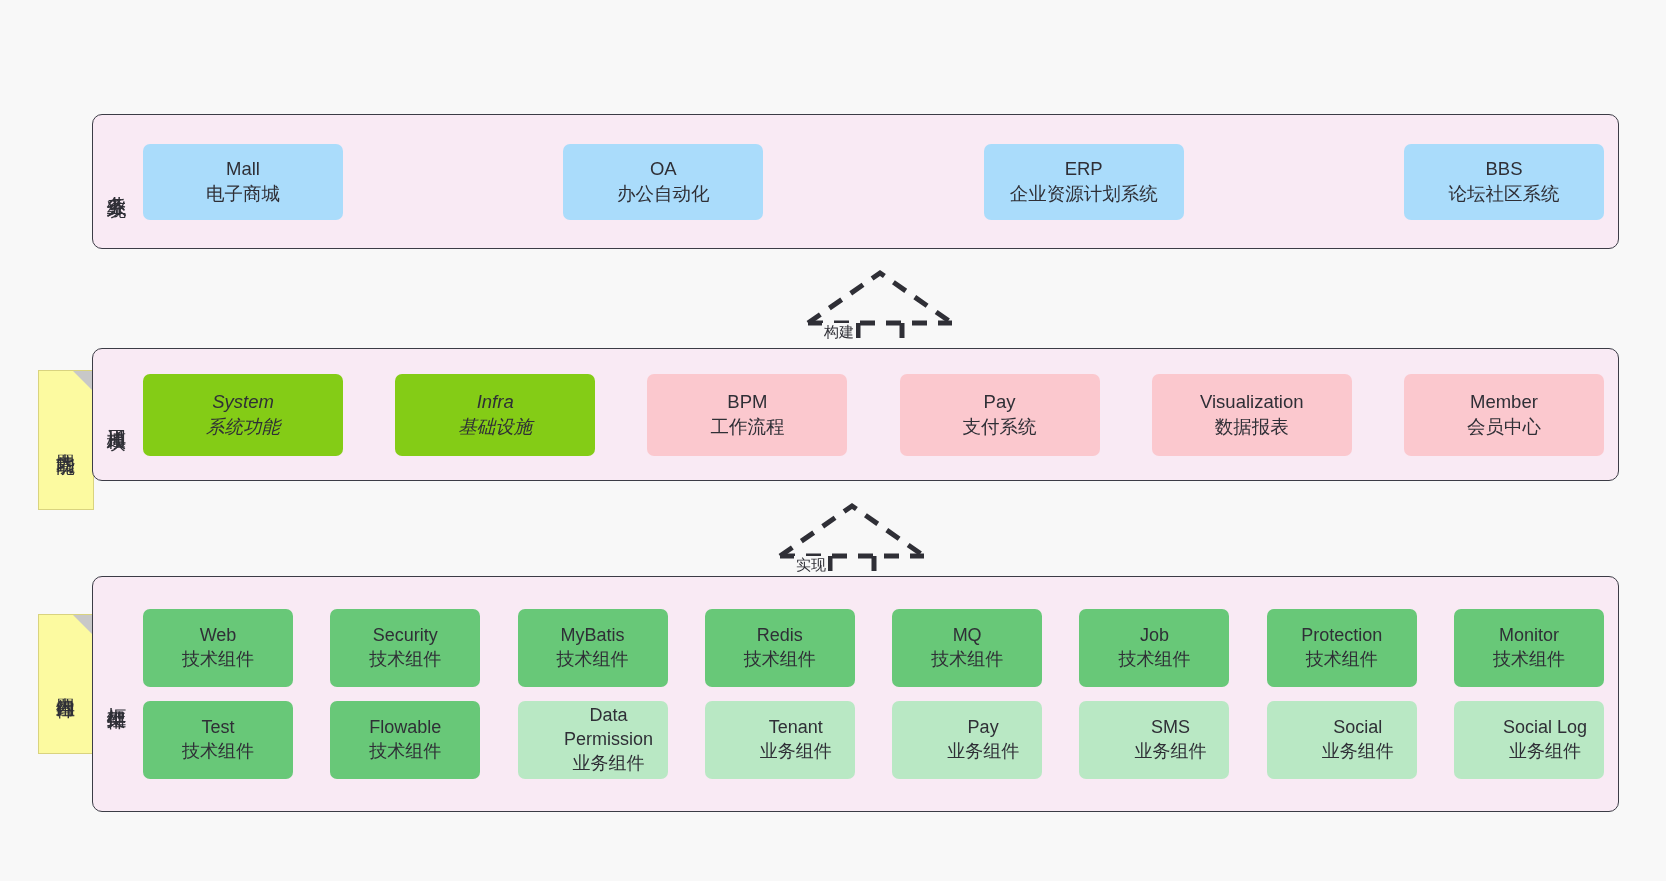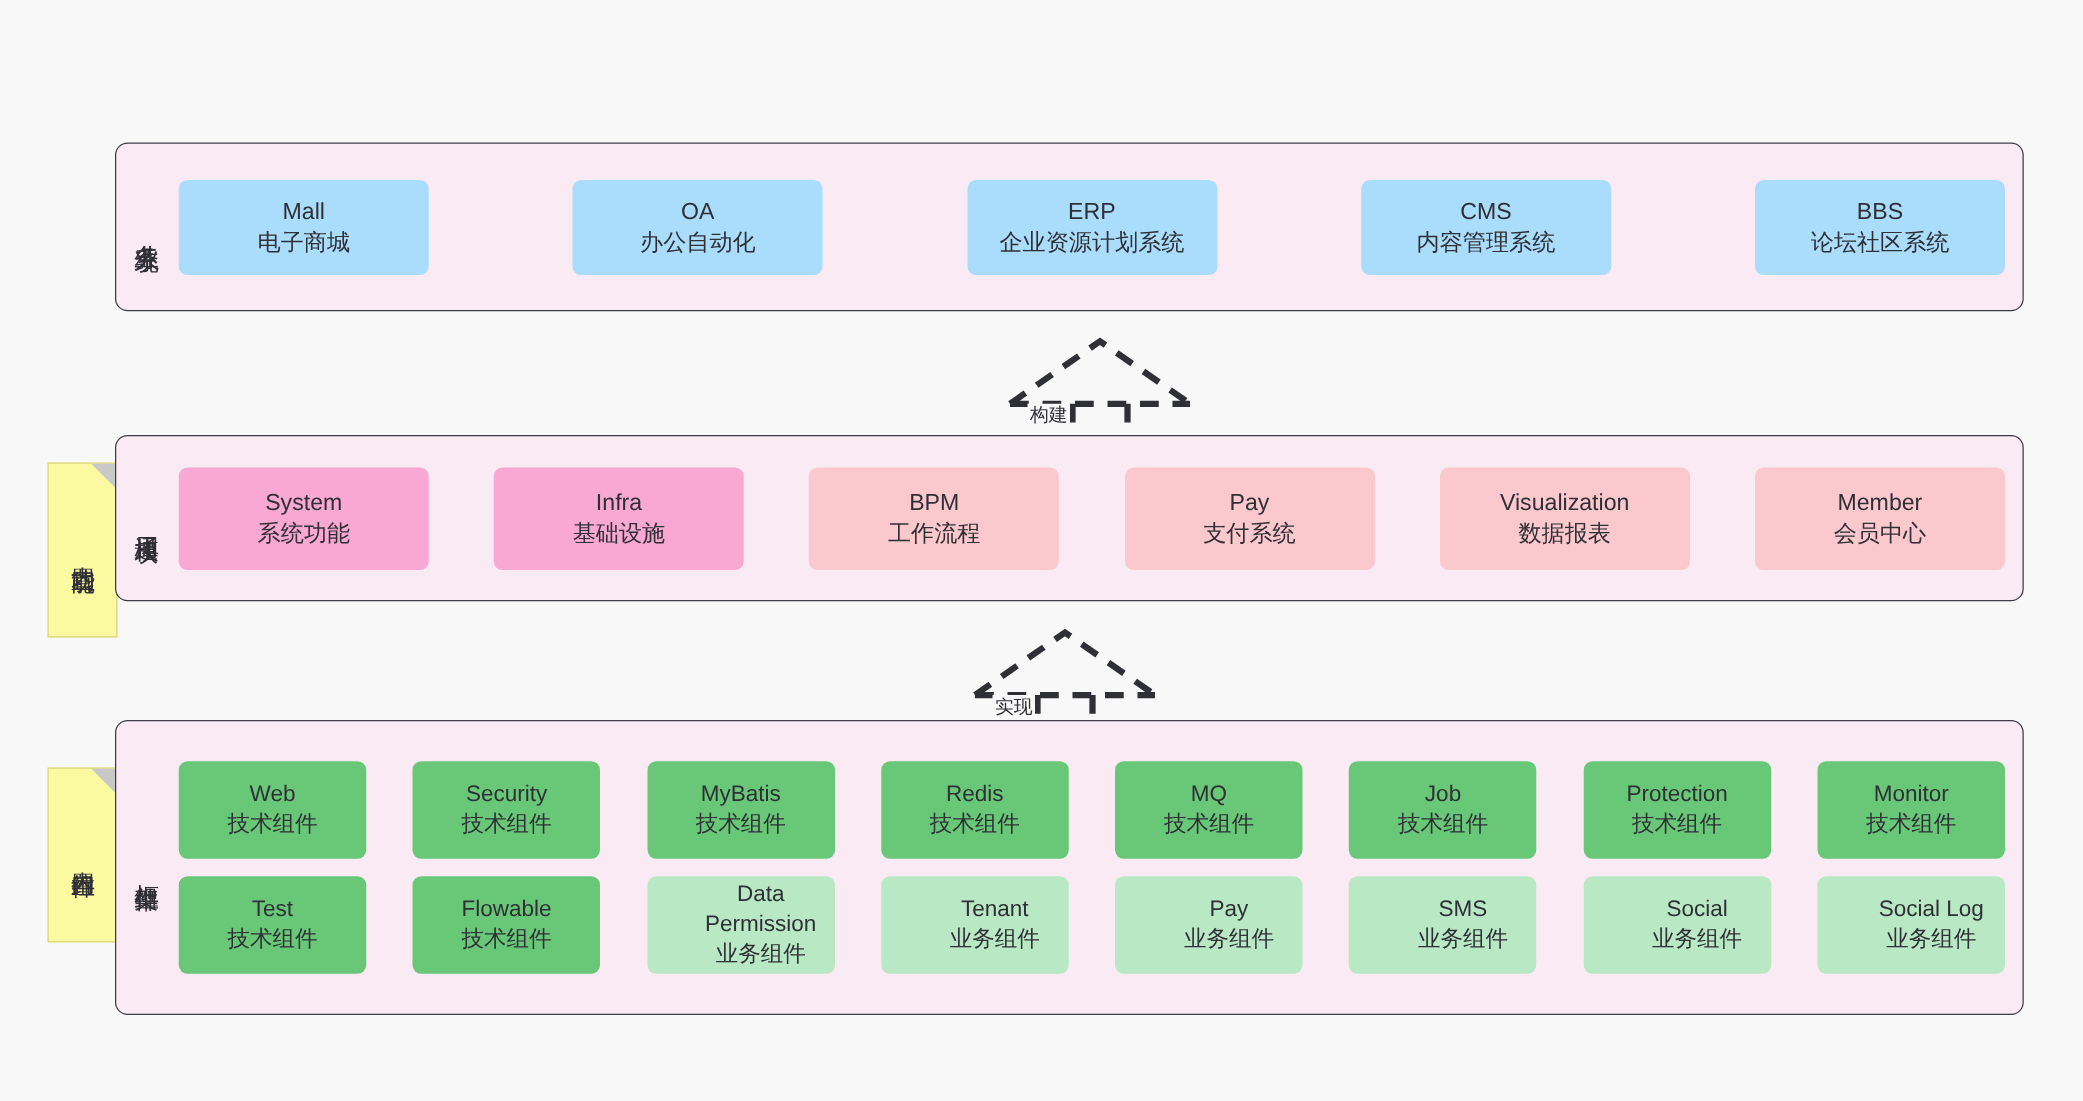--- a/index.html
+++ b/index.html
@@ -74,21 +74,21 @@
     line-height: 1.33;
     padding: 4px 6px;
     user-select: none;
   }
   .card .t1 { white-space: nowrap; }
   .card .t2 { white-space: nowrap; }
   .card.wrap .t1 { white-space: normal; }
 
   .biz   .card { background: #aadcfb; width: 200px; height: 76px; }
   .mod   .card { width: 200px; height: 82px; }
-  .mod   .card.strong { background: #f9a8d4; }
+  .mod   .card.strong { background: #84cc16; font-style: italic; }
   .mod   .card.soft   { background: #fbc8ce; }
   .frm   .card { width: 150px; height: 78px; font-size: 18px; }
   .frm   .card.tech { background: #68c878; }
   .frm   .card.biz2 { background: #b9e8c4; padding-left: 38px; }
 
   
   .note {
     position: absolute;
     box-sizing: border-box;
     background: #fcfaa0;
@@ -138,24 +138,20 @@
         <span class="t1">Mall</span>
         <span class="t2">电子商城</span>
       </div>
       <div class="card">
         <span class="t1">OA</span>
         <span class="t2">办公自动化</span>
       </div>
       <div class="card">
         <span class="t1">ERP</span>
         <span class="t2">企业资源计划系统</span>
-      </div>
-      <div class="card">
-        <span class="t1">CMS</span>
-        <span class="t2">内容管理系统</span>
       </div>
       <div class="card">
         <span class="t1">BBS</span>
         <span class="t2">论坛社区系统</span>
       </div>
 
     </div>
   </div>
 
   <div class="connector" style="left:800px; top:267px; width:160px; height:90px;">

